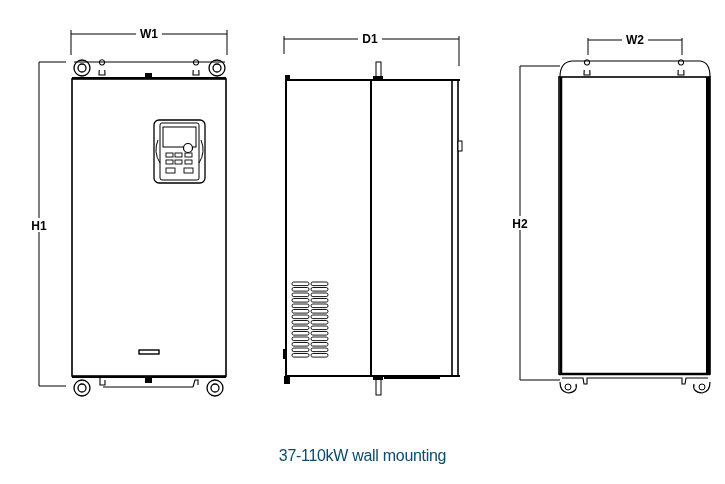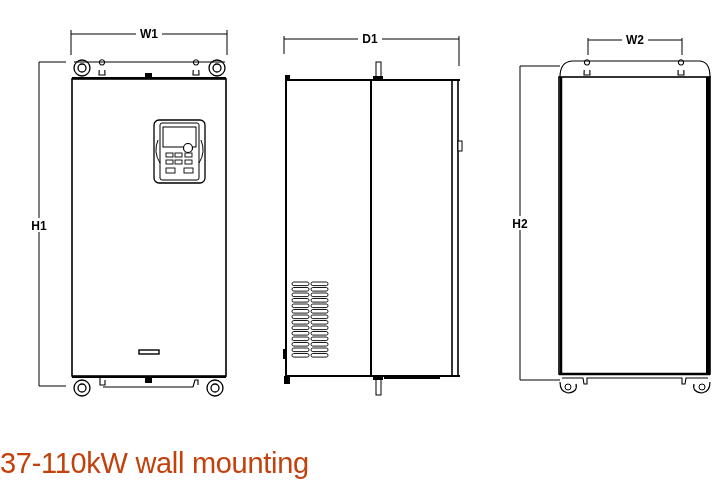--- a/index.html
+++ b/index.html
@@ -1,19 +1,19 @@
 <!DOCTYPE html>
 <html><head>
 <meta charset="utf-8">
 <style>
   html, body { margin:0; padding:0; background:#ffffff; }
   body { width:725px; height:484px; position:relative; overflow:hidden; font-family:"Liberation Sans", sans-serif; }
   svg { position:absolute; left:0; top:0; }
   .dim { font-family:"Liberation Sans", sans-serif; font-weight:bold; font-size:12px; fill:#000; }
-  .caption { position:absolute; left:0; width:725px; top:447px; text-align:left; font-family:"Liberation Sans", sans-serif; font-size:29px; color:#c2410c; letter-spacing:-0.3px; }
+  .caption { position:absolute; left:0; width:725px; top:447px; text-align:center; font-family:"Liberation Sans", sans-serif; font-size:16px; color:#0c4a6e; letter-spacing:-0.3px; }
 </style>
 </head>
 <body>
 
 <svg width="725" height="484" viewBox="0 0 725 484">
   <defs>
     <g id="ring">
       <circle r="8" fill="none" stroke="#000" stroke-width="1.3"></circle>
       <circle r="4" fill="none" stroke="#000" stroke-width="1.3"></circle>
     </g>

